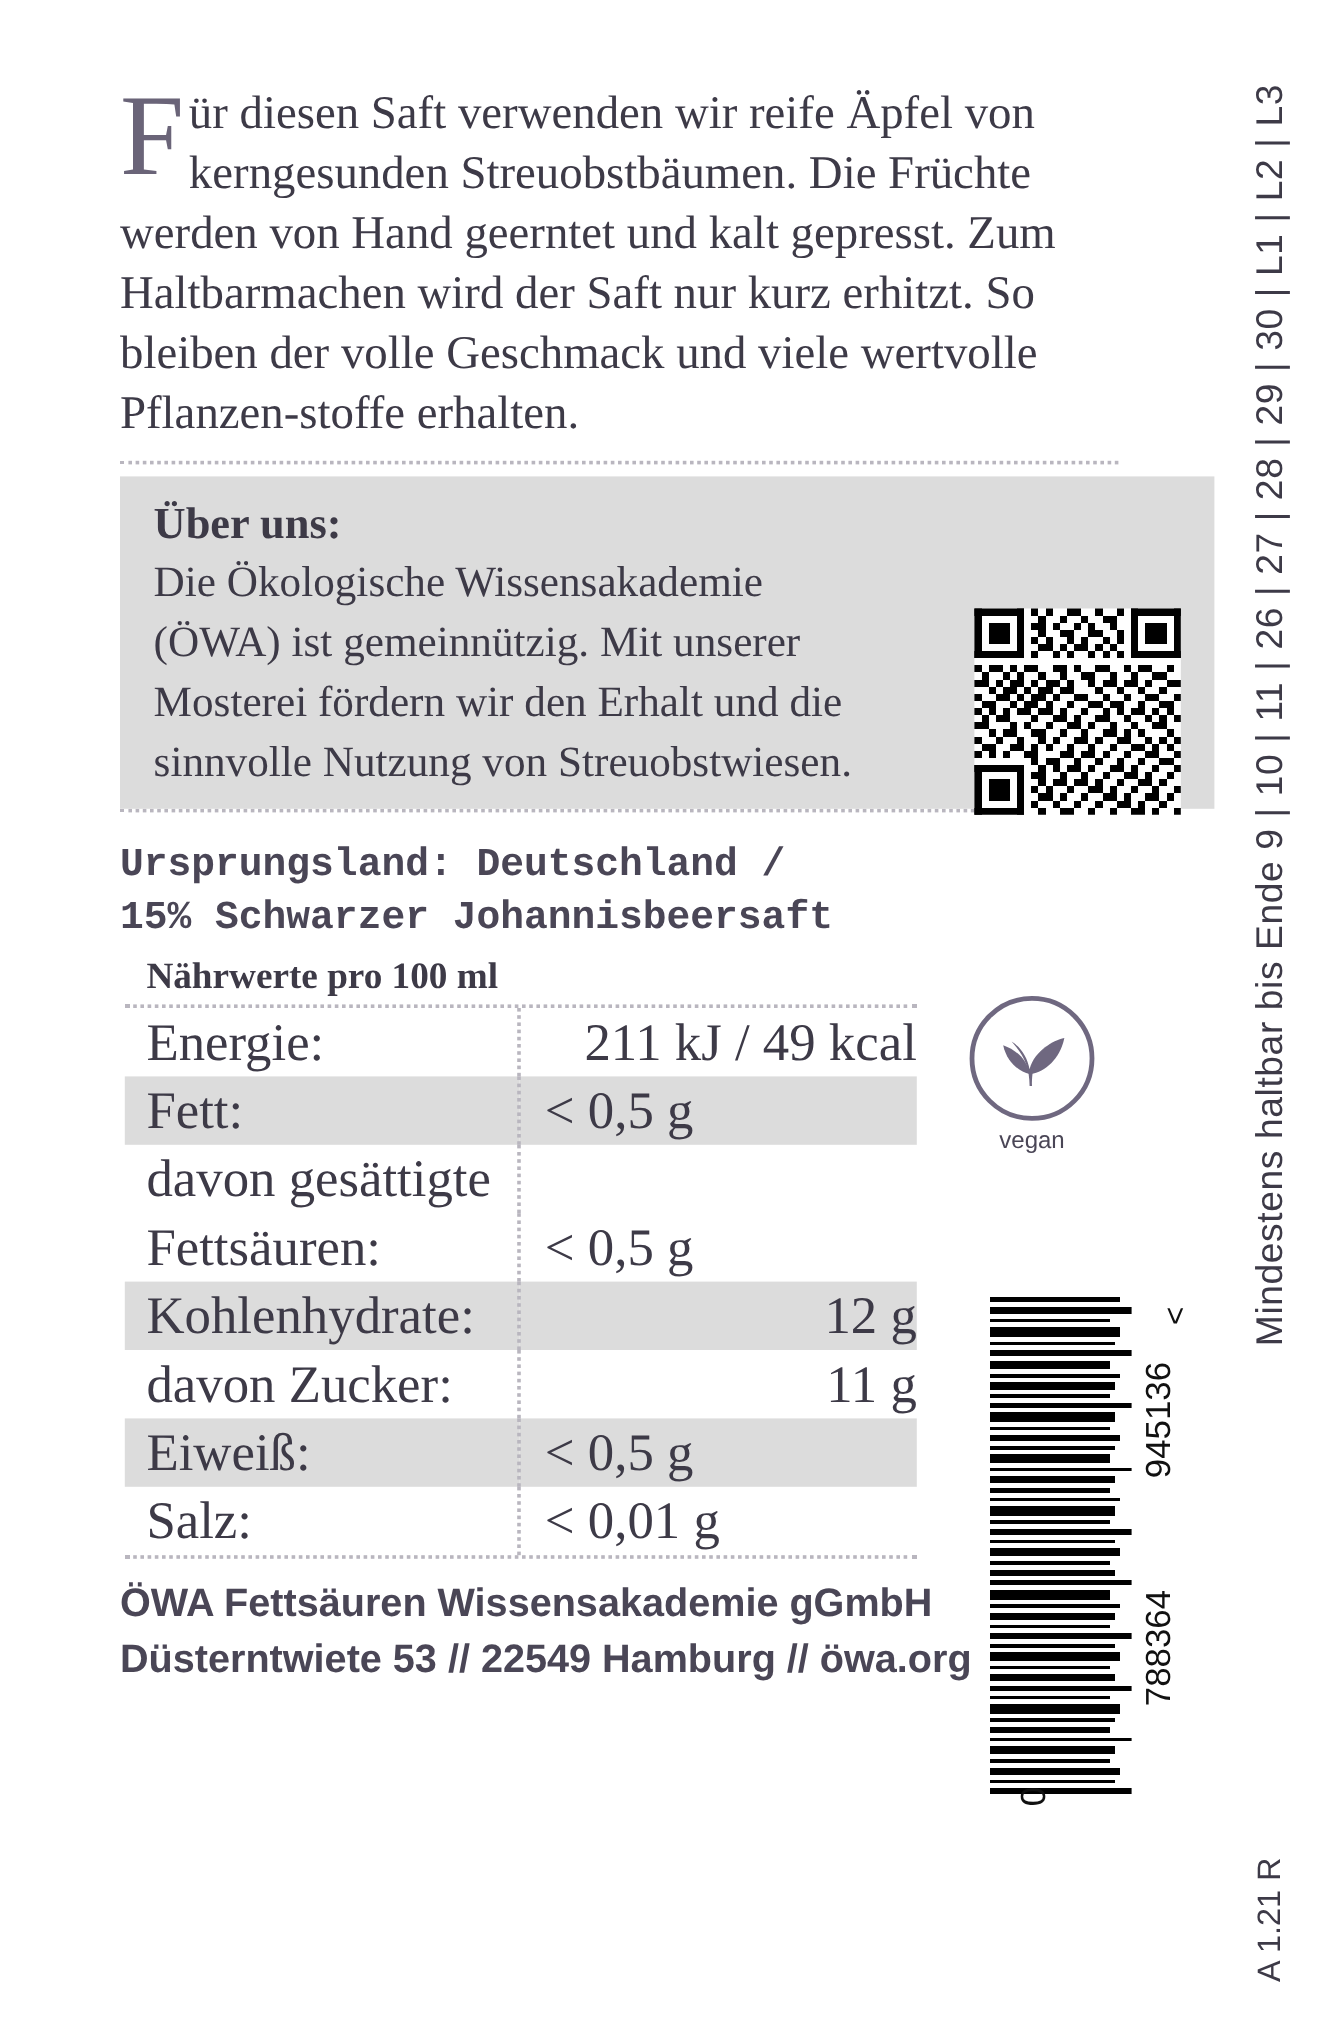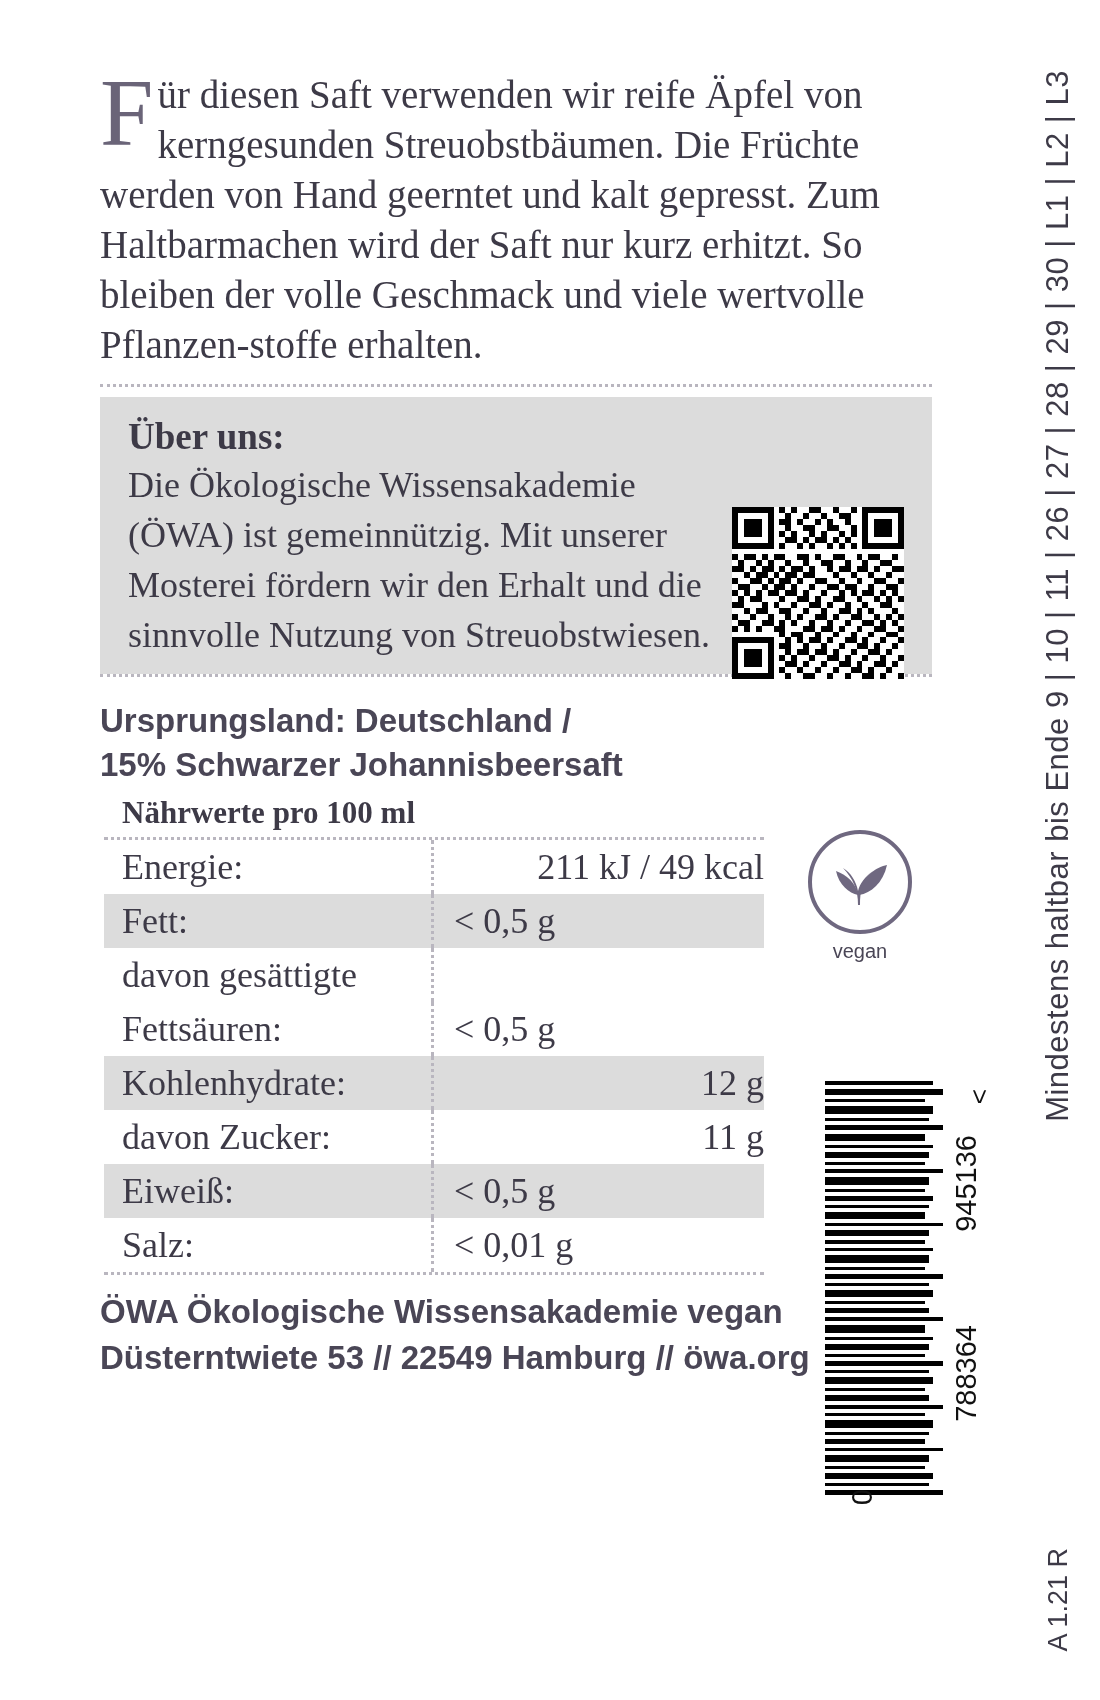--- a/index.html
+++ b/index.html
@@ -47,21 +47,21 @@
   .dotrule {
     border-top: 3px dotted #b9b6bf;
     height: 0;
   }
 
   
   .about {
     background: #dcdcdc;
     margin-top: 10px;
     padding: 18px 0 14px 28px;
-    width: 832px;
+    width: 912px;
     box-sizing: border-box;
     position: relative;
   }
   .about h2 {
     margin: 0 0 2px 0;
     font-size: 37px;
     font-weight: bold;
     font-family: "Liberation Serif", serif;
     color: #3d3a47;
   }
@@ -76,21 +76,21 @@
     position: absolute;
     right: 28px;
     top: 110px;
     width: 172px;
     height: 172px;
   }
 
   
   .ingredients {
     margin-top: 22px;
-    font-family: Liberation Sans, sans-serif;
+    font-family: Liberation Mono, monospace;
     font-weight: bold;
     font-size: 33px;
     line-height: 44px;
     color: #4a4656;
     width: 640px;
   }
 
   
   .vegan {
     position: absolute;
@@ -125,21 +125,21 @@
     font-family: "Liberation Serif", serif;
     font-weight: bold;
     font-size: 31px;
     margin: 8px 0 6px 22px;
     color: #3d3a47;
   }
   table.nutrition {
     border-collapse: collapse;
     width: 660px;
     margin-left: 4px;
-    font-size: 36px;
+    font-size: 44px;
   }
   table.nutrition td {
     padding: 3px 0 3px 18px;
     height: 48px;
     vertical-align: middle;
     color: #3d3a47;
   }
   table.nutrition td.val {
     border-left: 3px dotted #b9b6bf;
     padding-left: 20px;
@@ -533,21 +533,21 @@
       <tr>
         <td>Salz:</td>
         <td class="val">&lt; 0,01 g</td>
       </tr>
     </tbody>
   </table>
 
   <div class="dotrule" style="width:660px;margin-left:4px;"></div>
 
   <div class="footer">
-    <div>ÖWA Ökologische Wissensakademie vegan</div>
+    <div>ÖWA Fettsäuren Wissensakademie gGmbH</div>
     <div>Düsterntwiete 53 // 22549 Hamburg // öwa.org</div>
   </div>
 
   <div class="vegan">
     <div class="circle">
       <svg class="leafsvg" width="62" height="62" viewBox="0 0 62 62">
         <path d="M31 54 C31 40 33 30 44 20 C36 26 31 32 29 40 C27 30 22 22 14 17 C24 28 29 38 29 54 Z" fill="#6f6880"></path>
         <path d="M30 42 C34 24 48 16 58 14 C54 32 42 42 30 44 Z" fill="#6f6880"></path>
         <path d="M29 44 C20 42 10 34 7 20 C18 24 27 32 29 44 Z" fill="#6f6880"></path>
       </svg>

